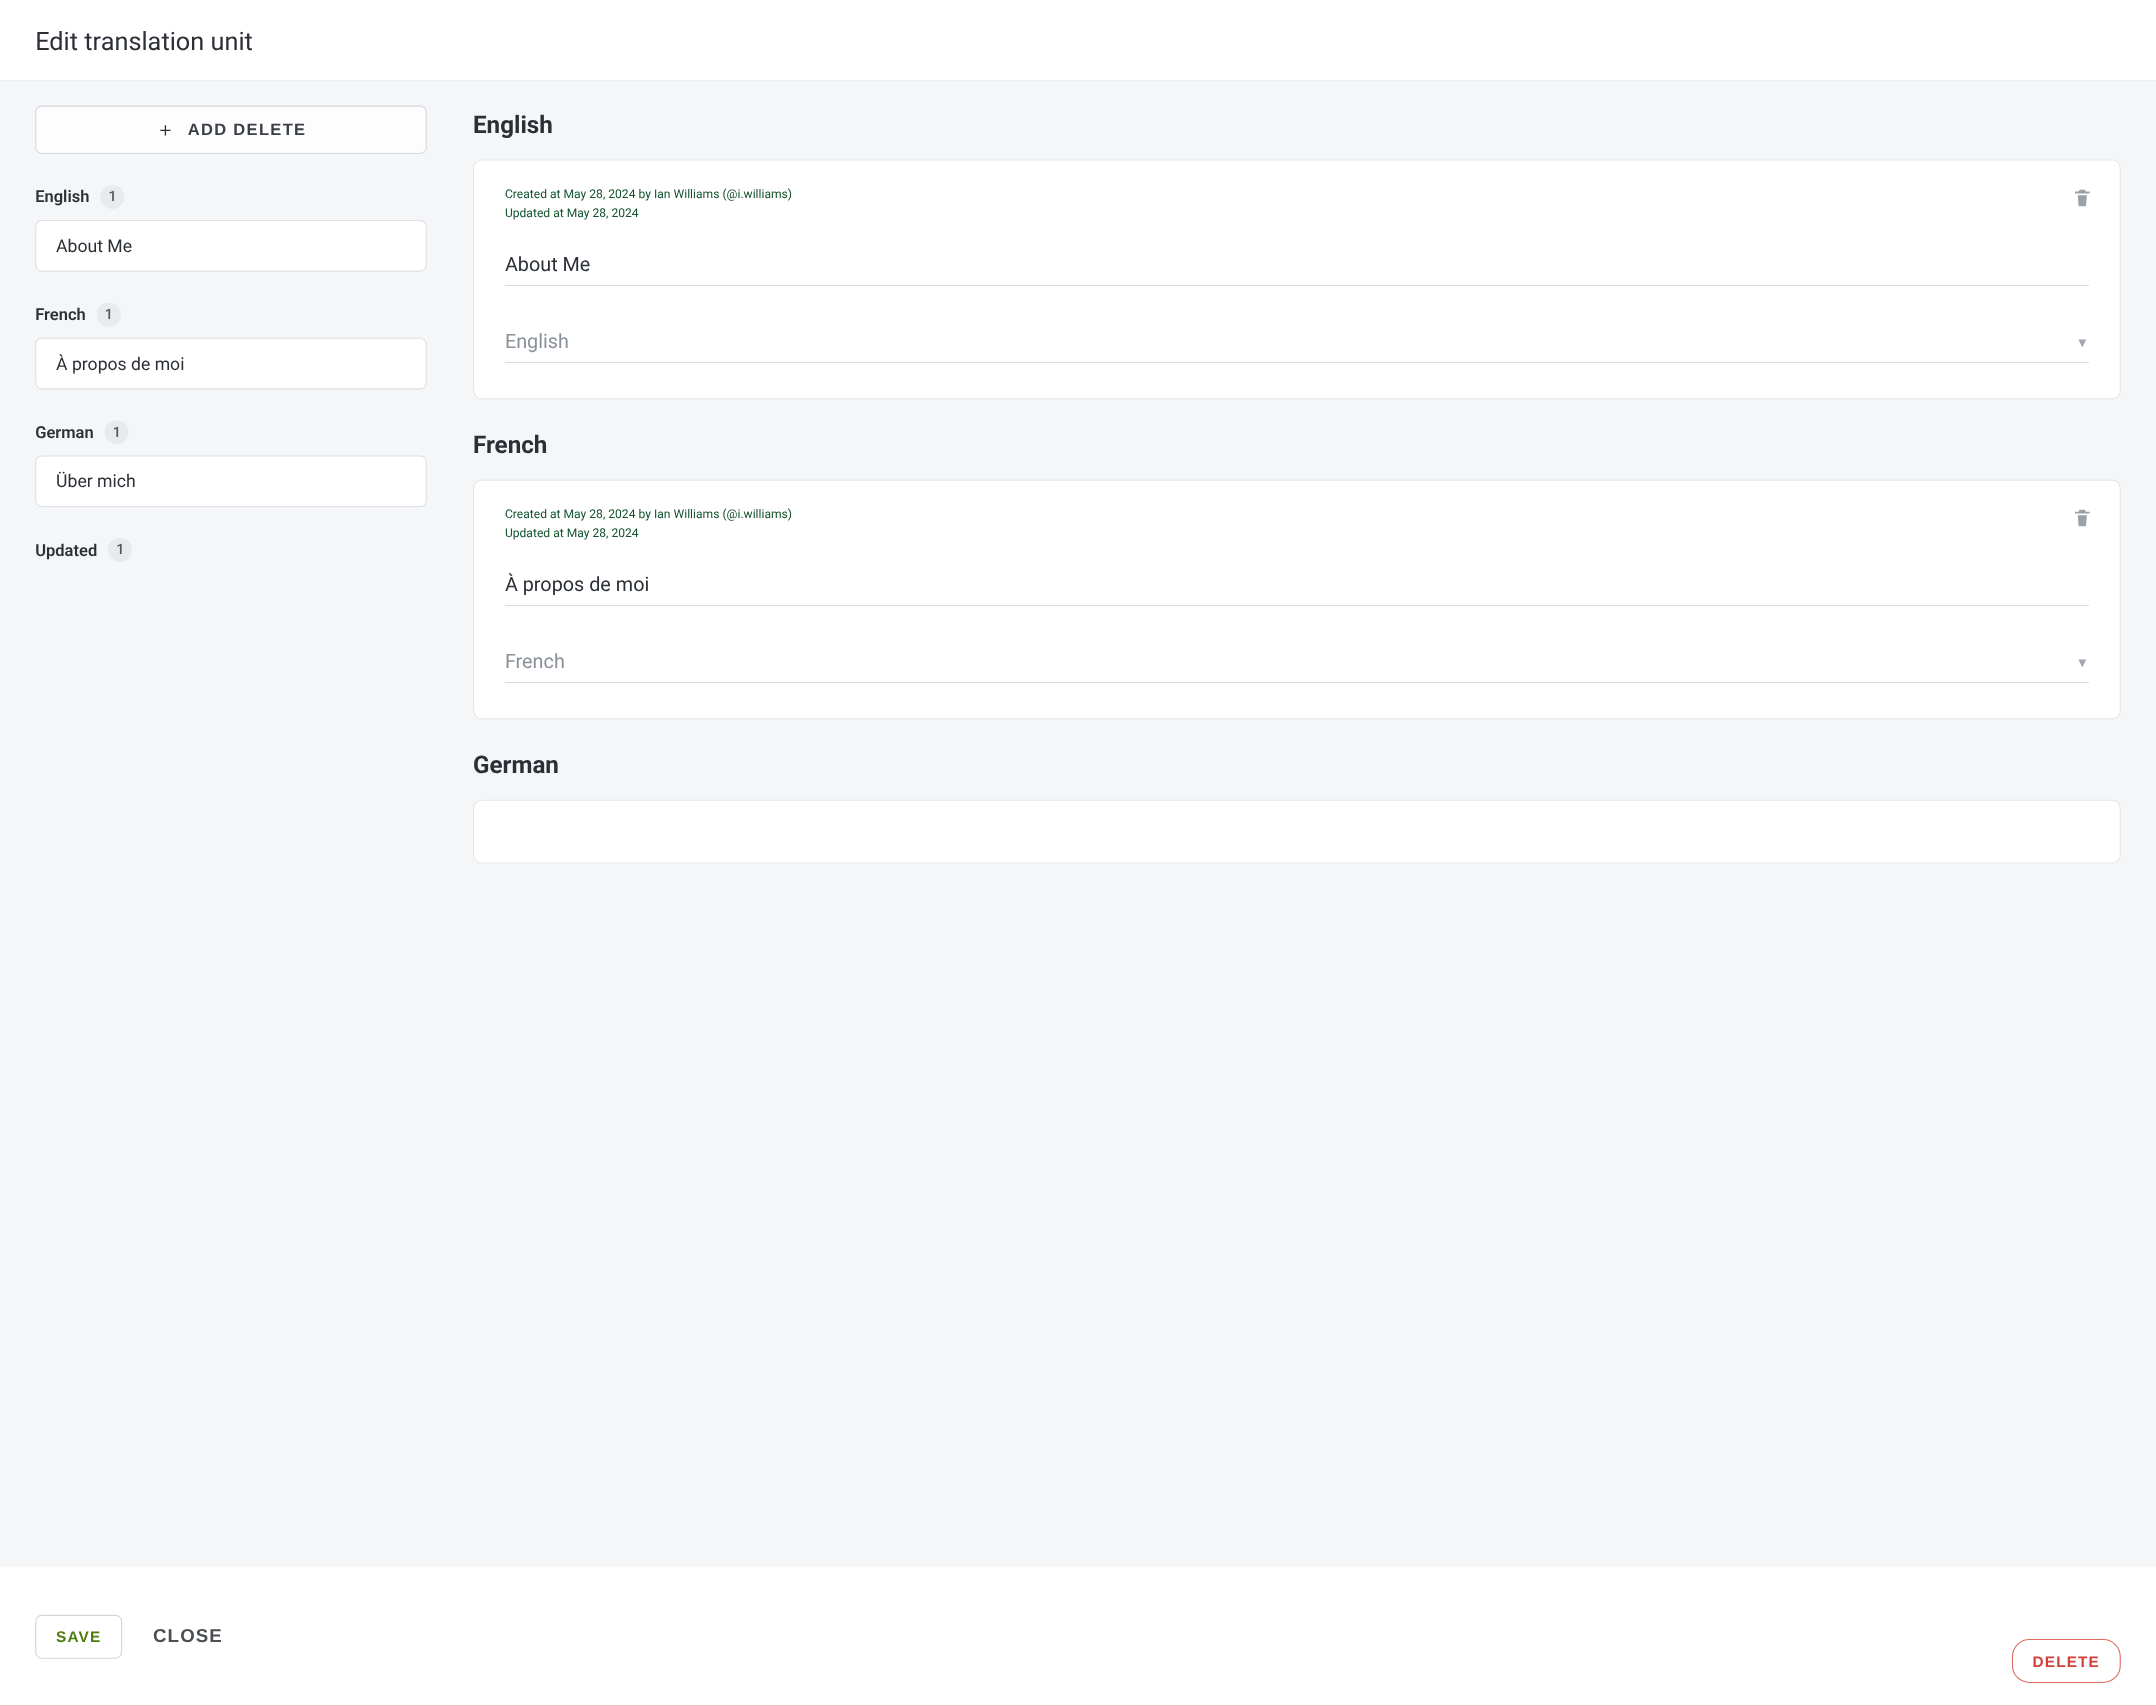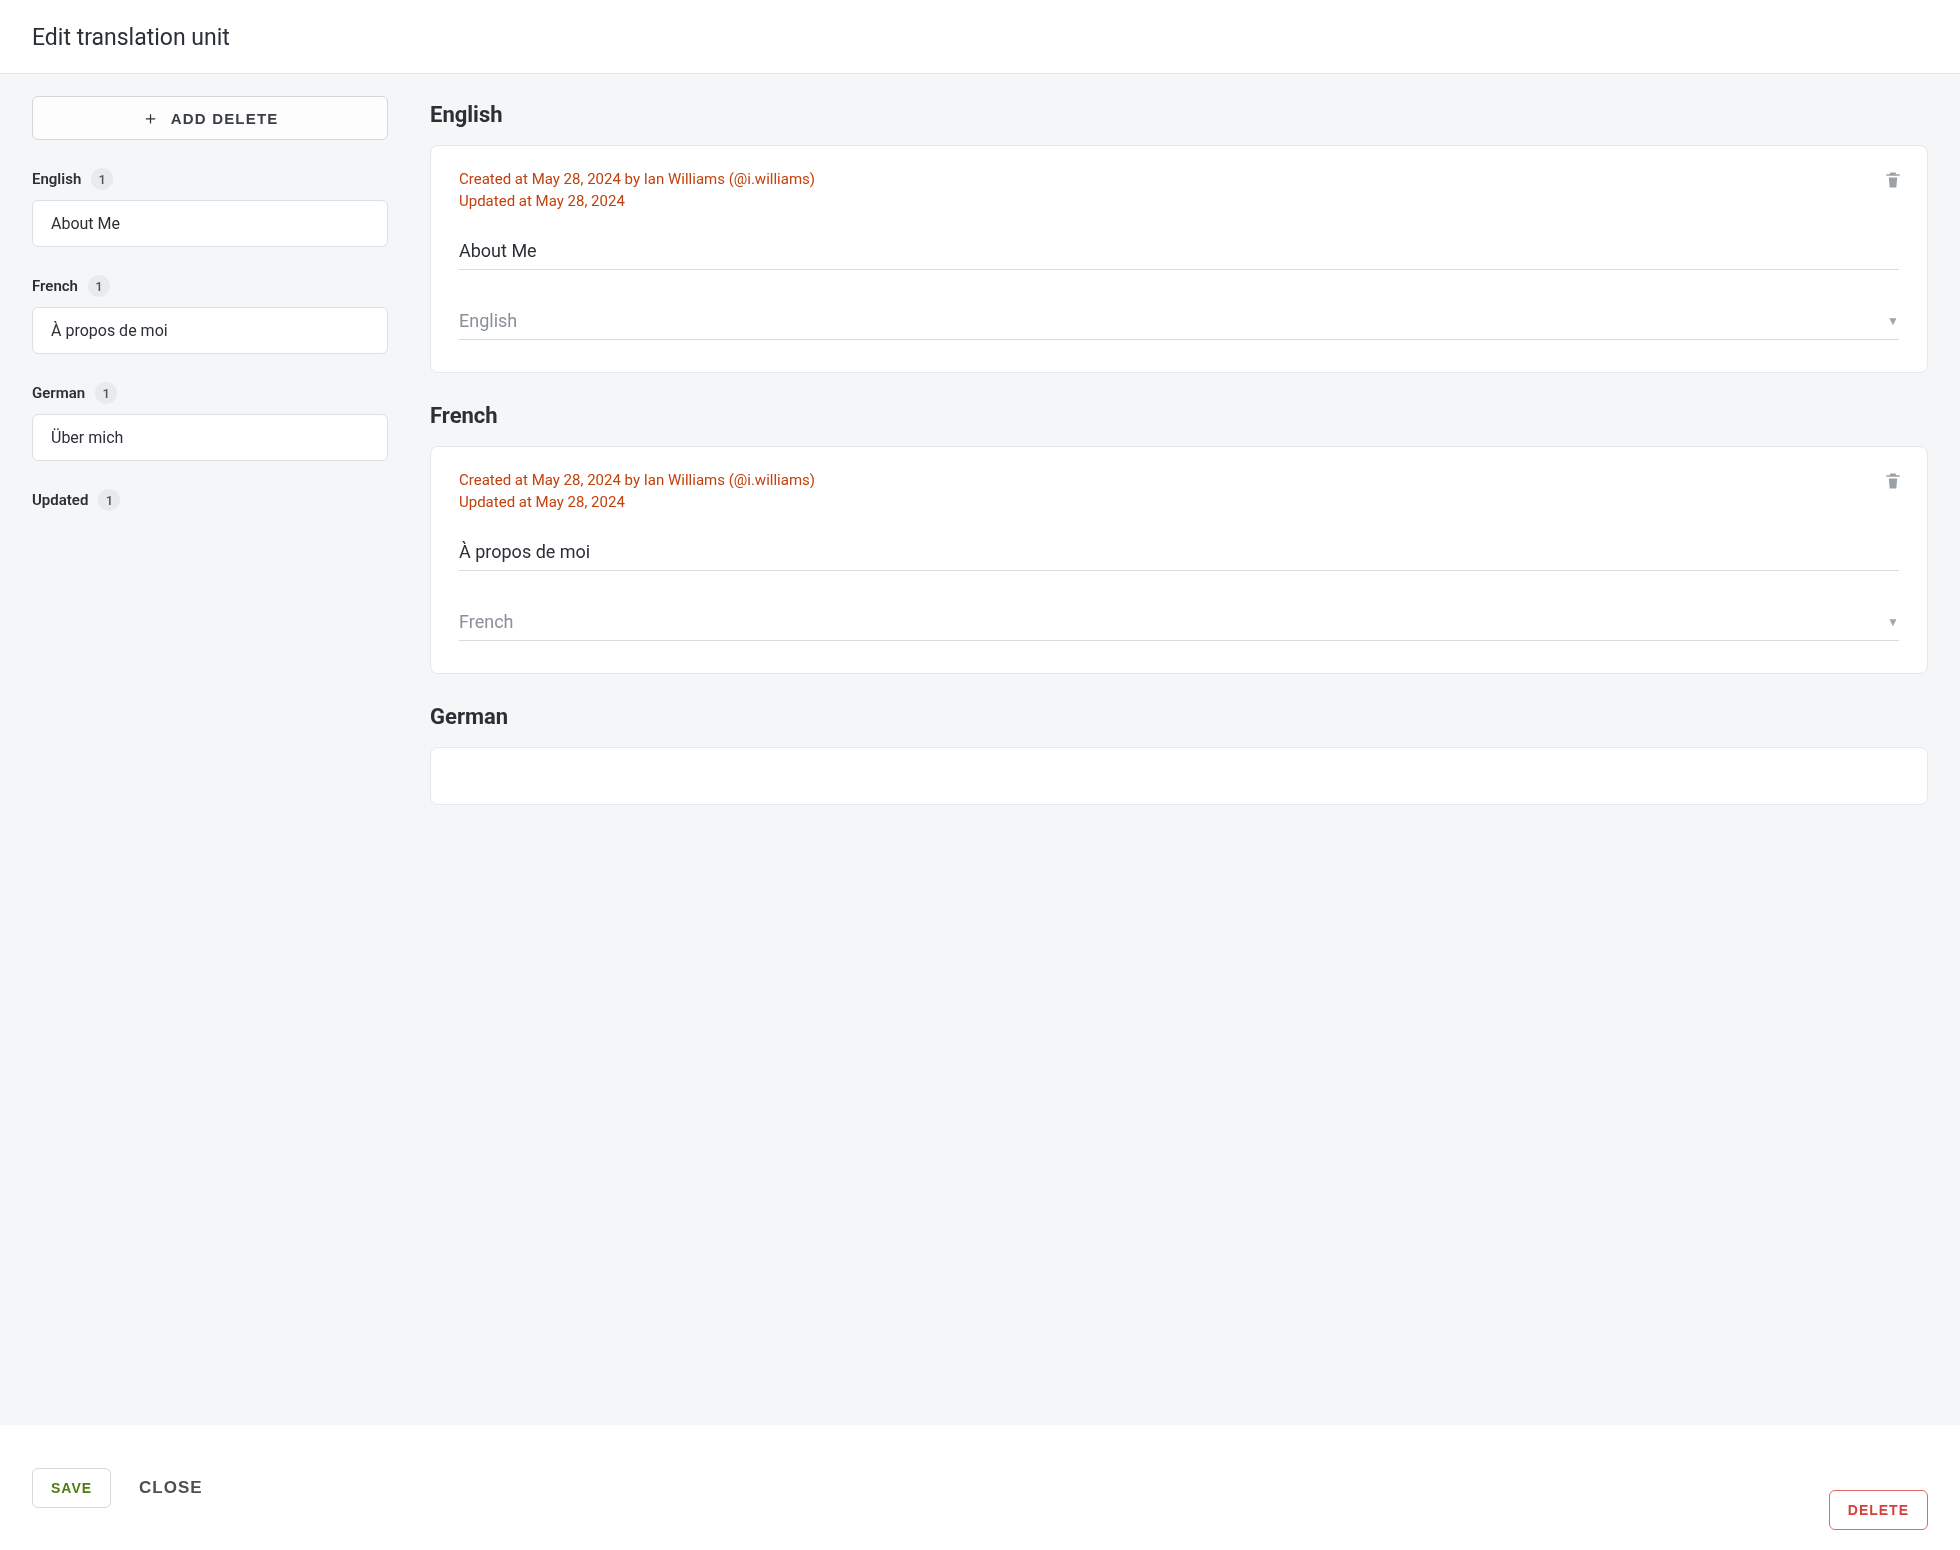--- a/index.html
+++ b/index.html
@@ -110,22 +110,22 @@
 
   .card {
     background: #fff;
     border: 1px solid #e5e7ea;
     border-radius: 8px;
     padding: 24px 28px 32px;
     position: relative;
     margin-bottom: 8px;
   }
   .meta-line {
-    font-size: 15px;
-    color: #c2410c;
+    font-size: 11px;
+    color: #14532d;
     margin-bottom: 4px;
   }
   .delete-icon {
     position: absolute;
     top: 24px;
     right: 24px;
     cursor: pointer;
     color: #9ba1a8;
   }
   .delete-icon svg { width: 20px; height: 20px; display: block; }
@@ -186,21 +186,21 @@
     font-size: 17px;
     font-weight: 700;
     letter-spacing: 1px;
     color: #4a4f56;
     cursor: pointer;
     text-align: right;
   }
   .btn-danger {
     border: 1px solid #e06a5f;
     background: #fff;
-    border-radius: 6px;
+    border-radius: 16px;
     padding: 11px 18px;
     font-size: 14px;
     font-weight: 600;
     letter-spacing: 1px;
     color: #d4403a;
     cursor: pointer;
     margin-top: 45px;
   }
 </style>
 </head>

